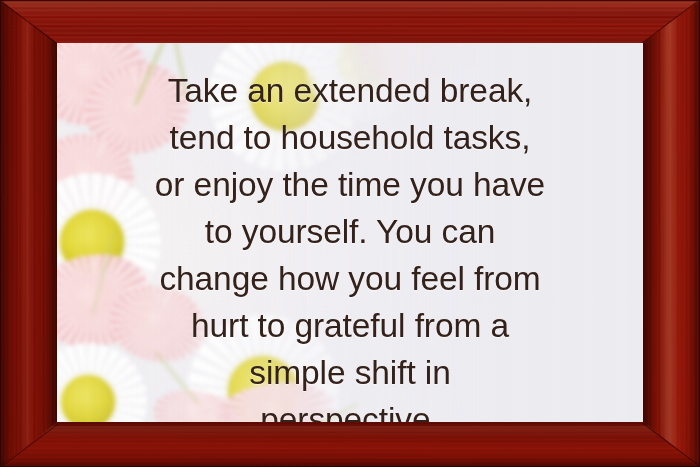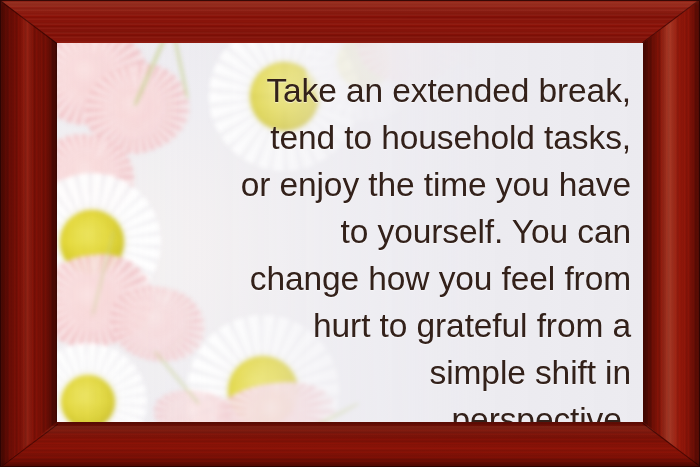--- a/index.html
+++ b/index.html
@@ -238,21 +238,21 @@
       rgba(236,235,240,0.98) 72%,
       rgba(236,235,240,1) 100%);
   }
 
   
   .quote {
     position: absolute;
     left: 0; right: 0;
     top: 24px;
     padding: 0 12px;
-    text-align: right;
+    text-align: center;
     color: #33211a;
     font-family: "Liberation Sans", sans-serif;
     font-size: 33.5px;
     line-height: 47px;
     font-weight: 400;
     letter-spacing: -0.1px;
     white-space: pre-line;
     text-rendering: optimizeLegibility;
     text-shadow: 0 1px 1px rgba(255,255,255,0.55);
   }

